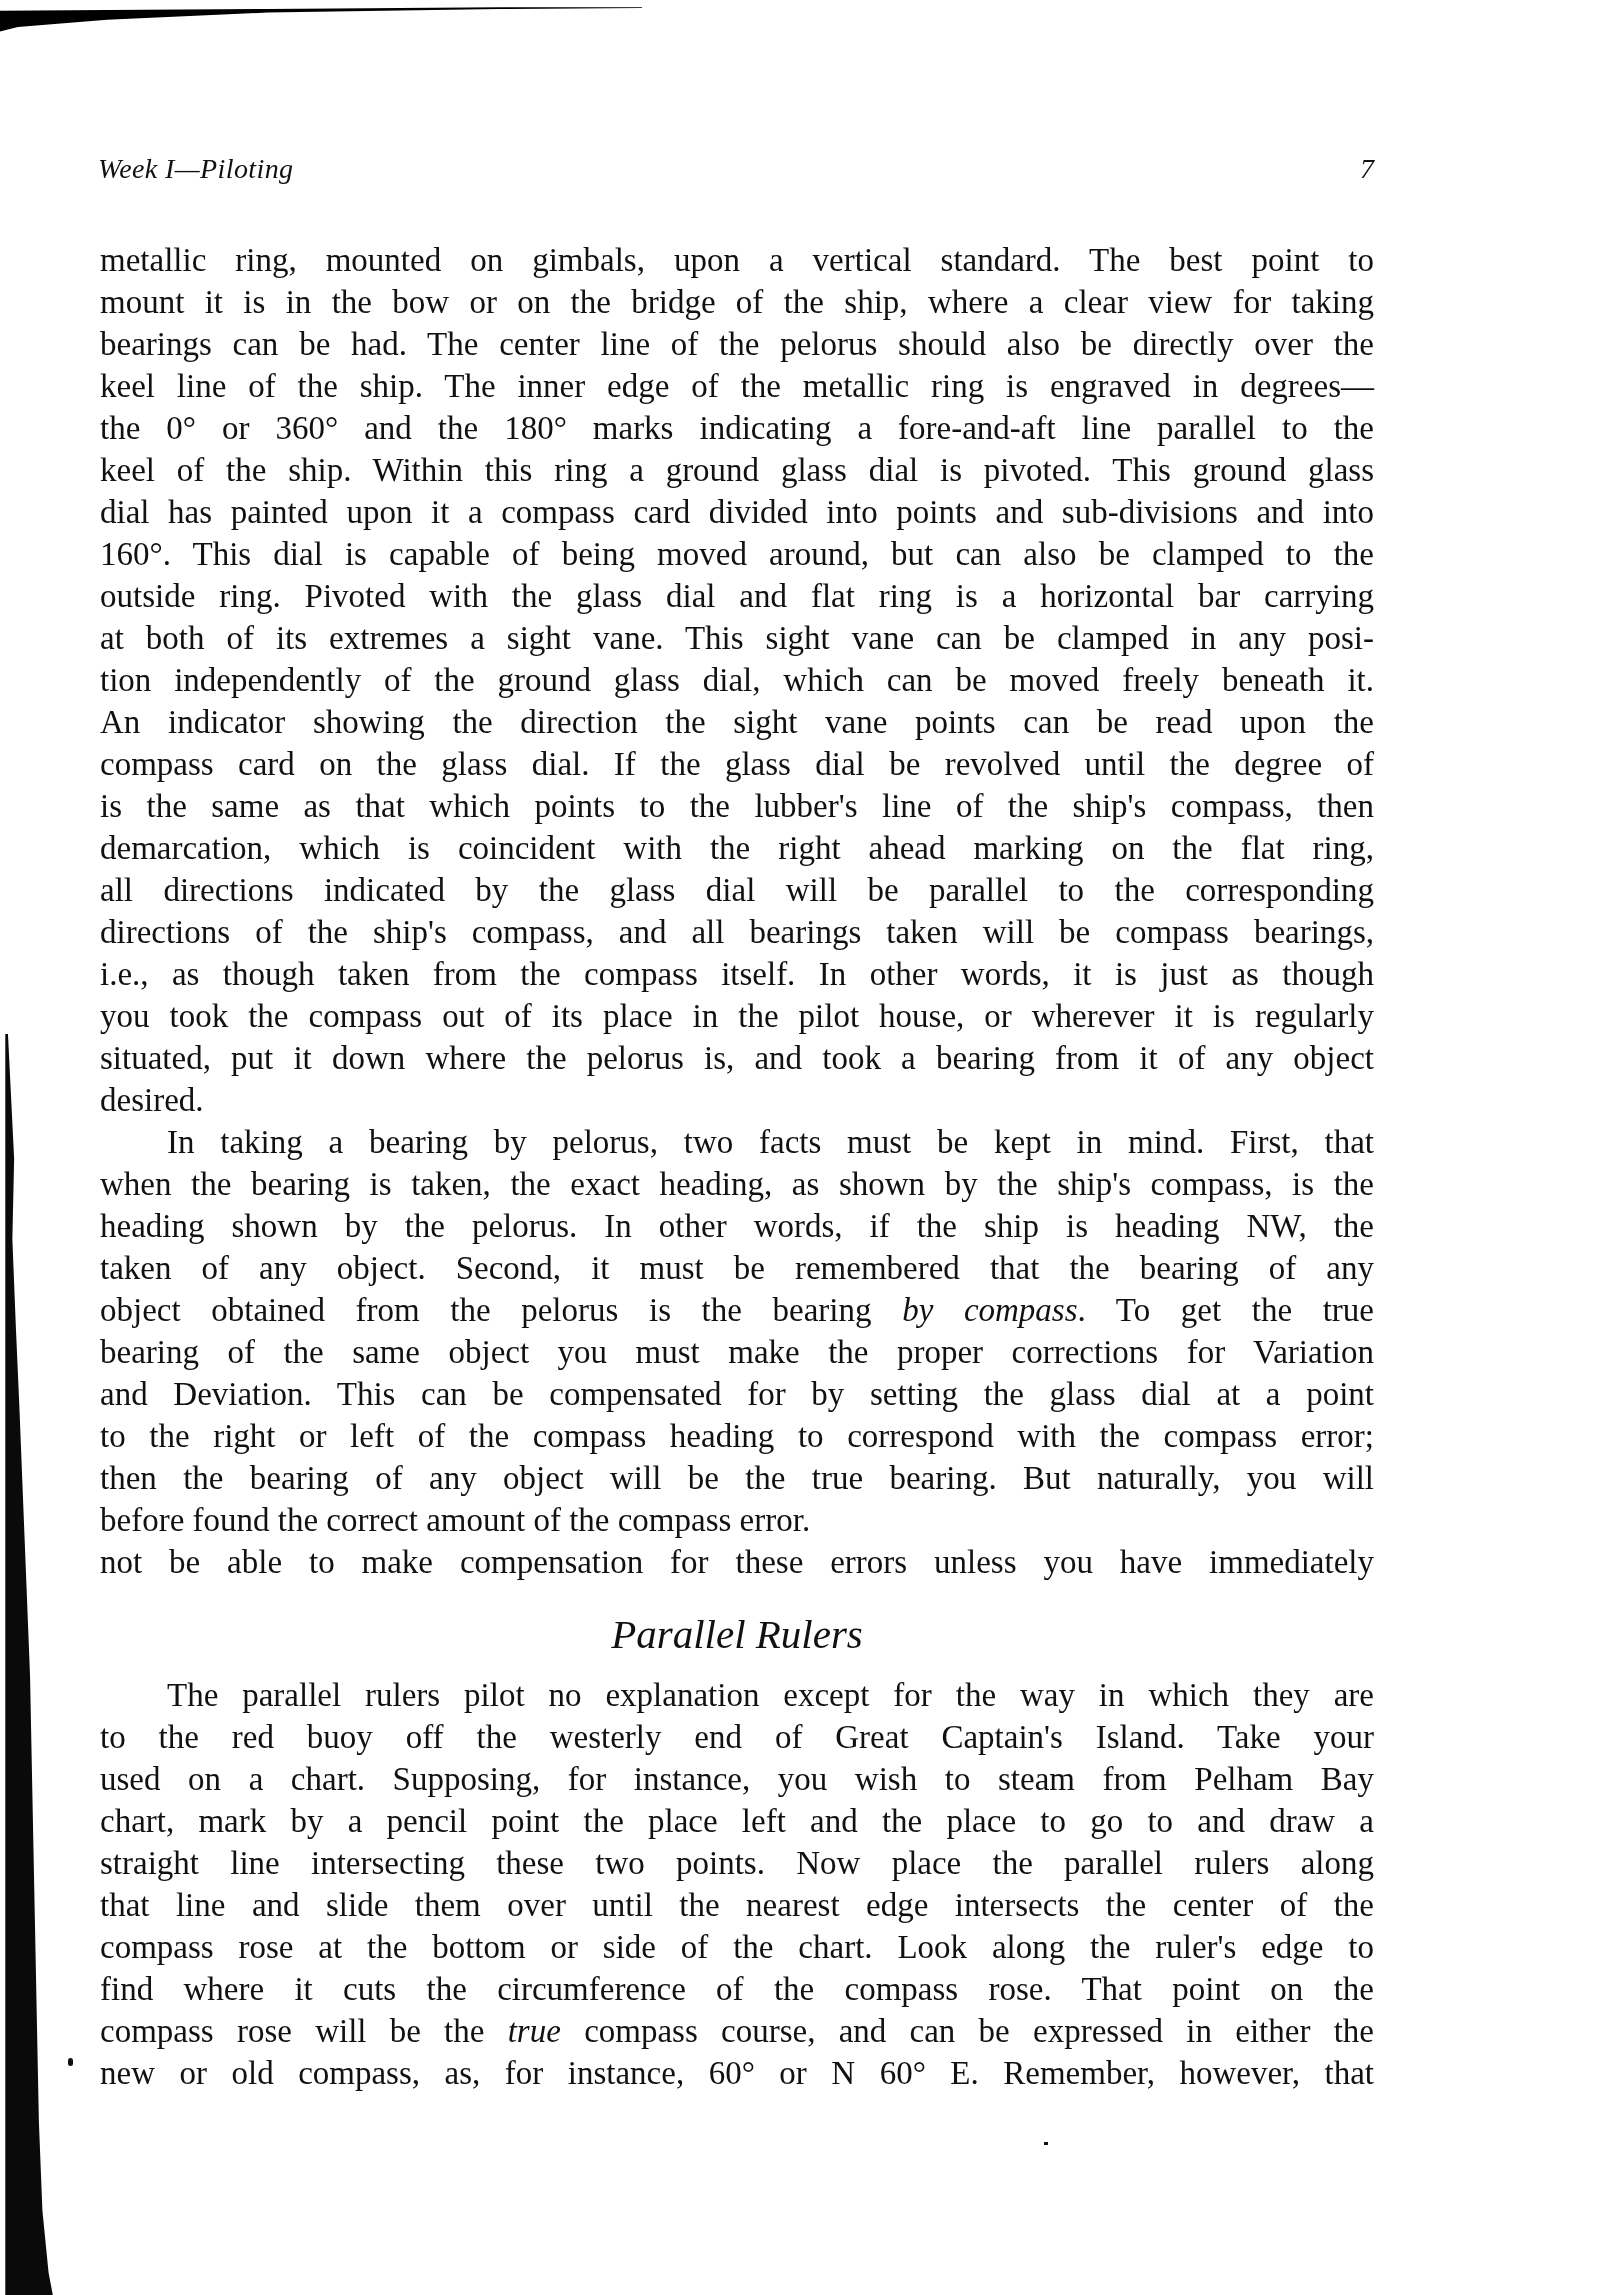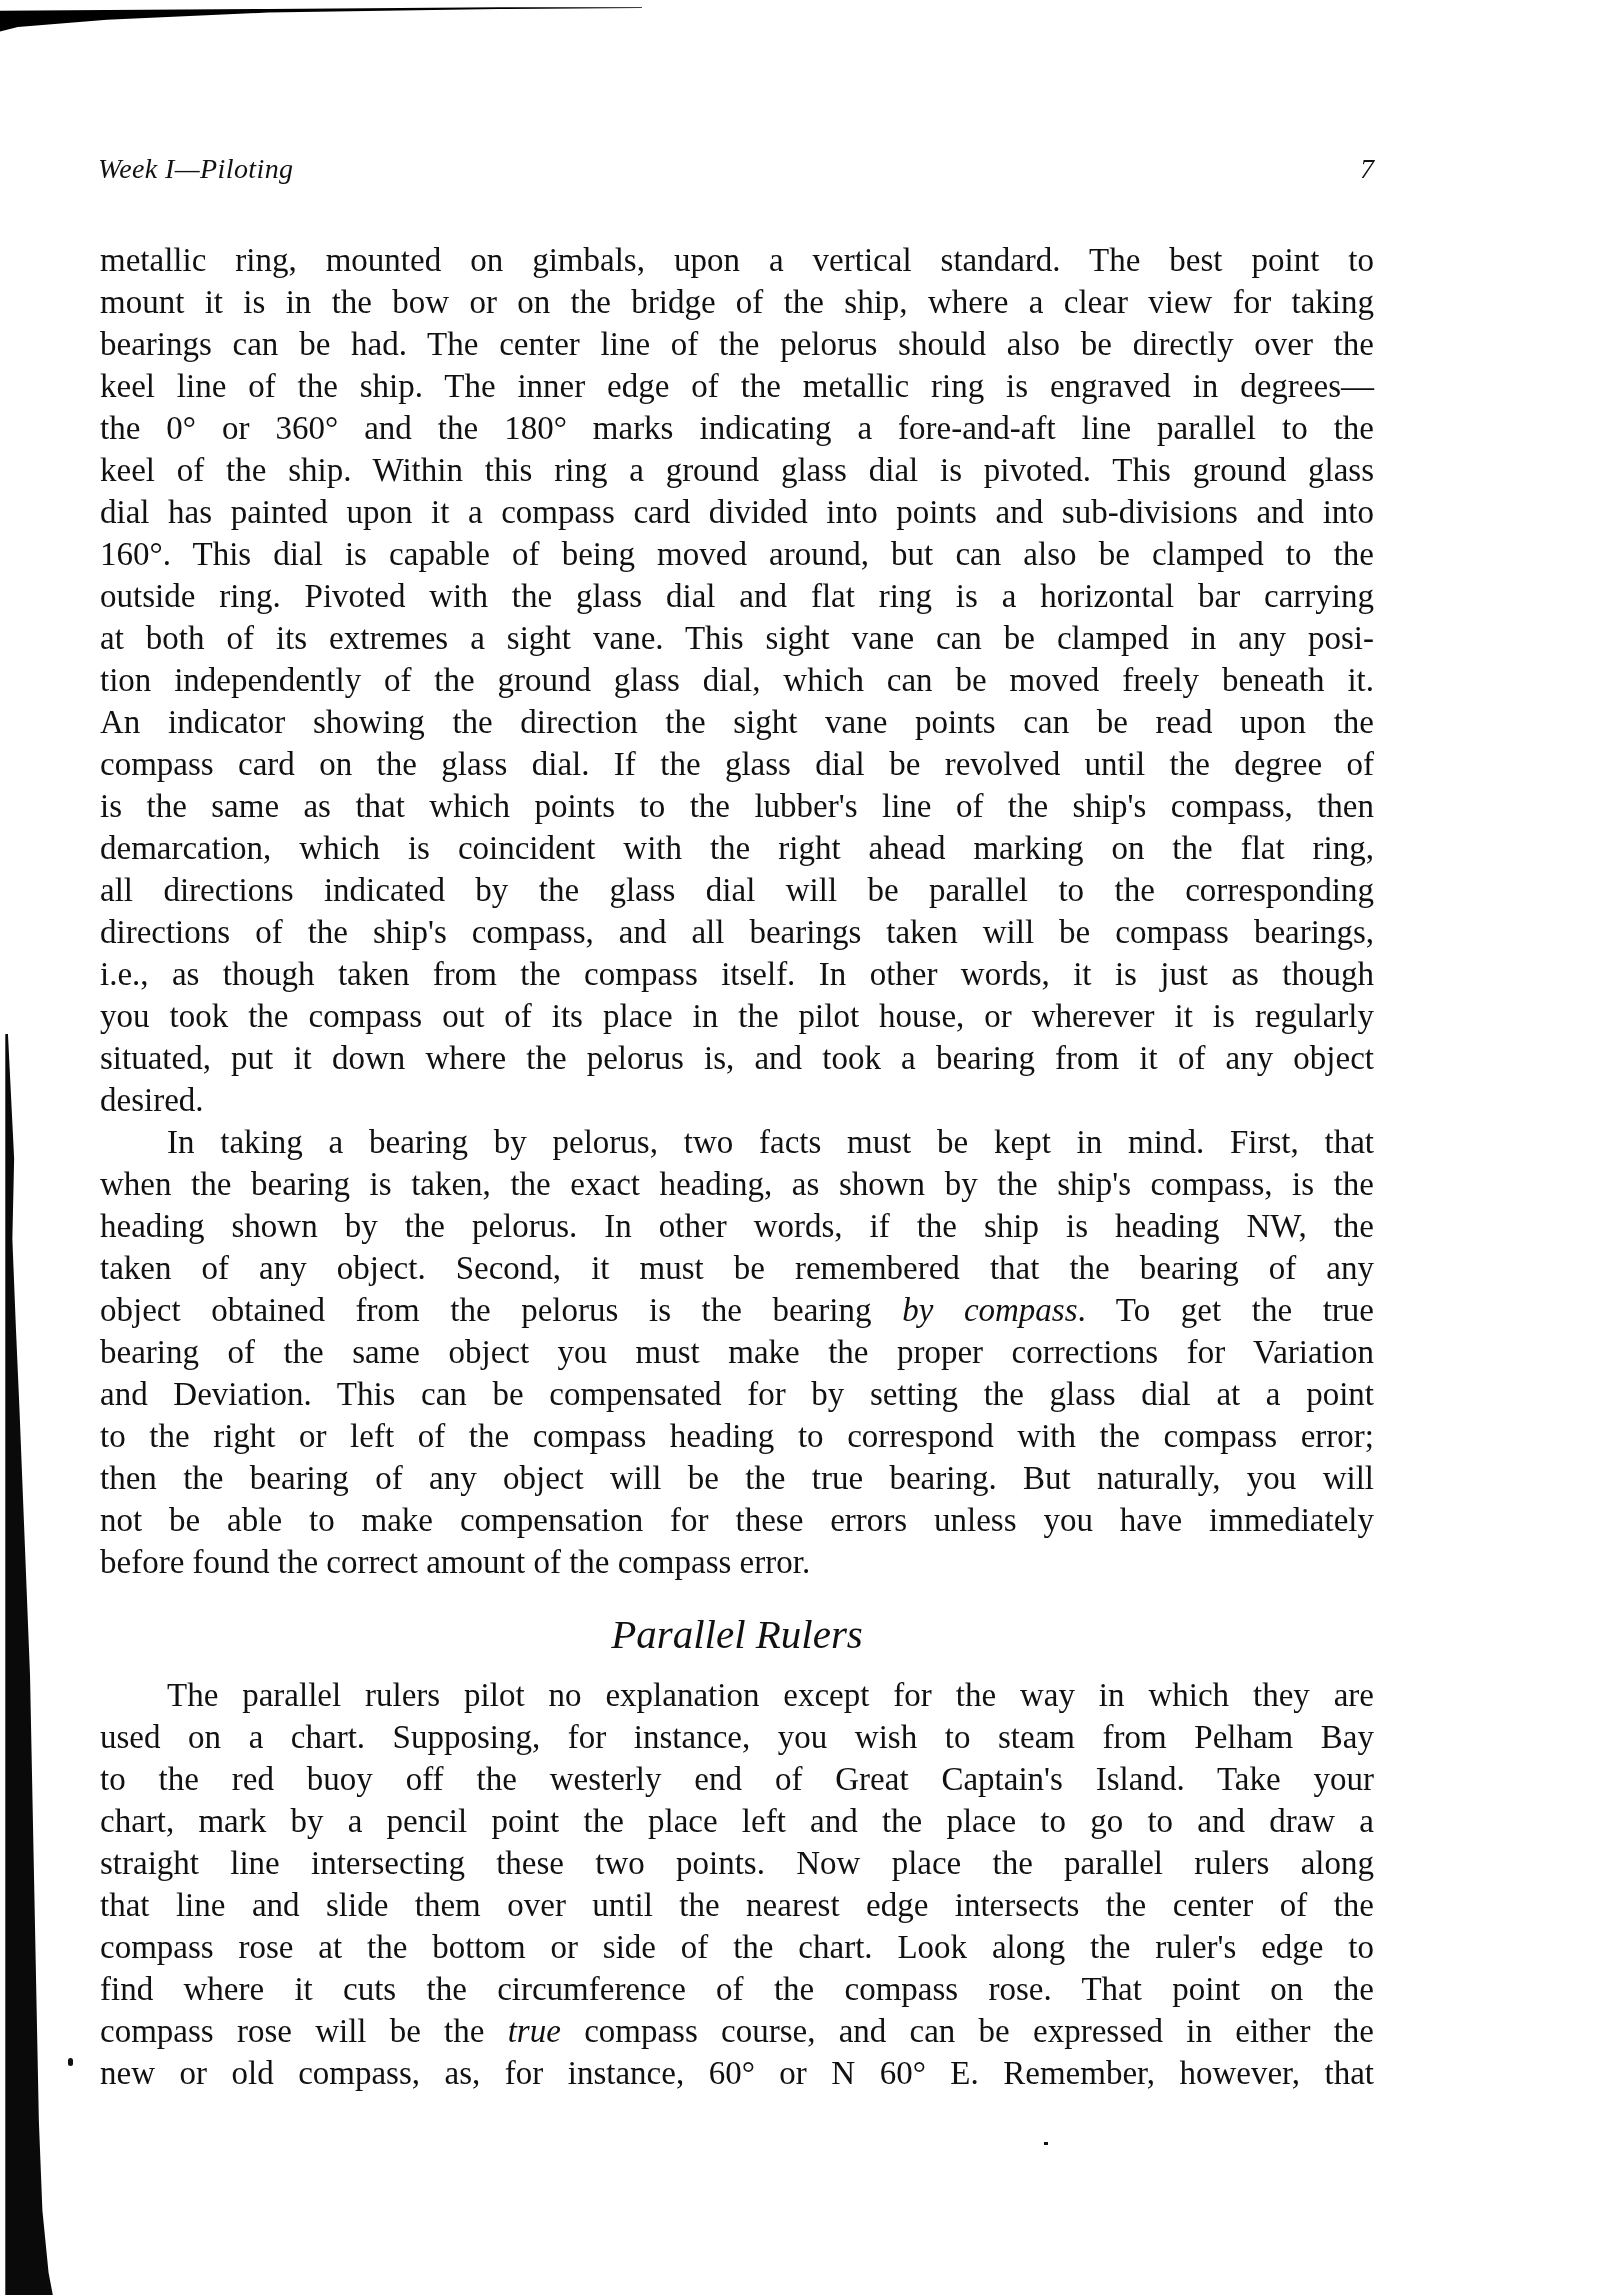--- a/index.html
+++ b/index.html
@@ -107,30 +107,30 @@
   <div>
     <span class="line indent">In taking a bearing by pelorus, two facts must be kept in mind.  First, that</span>
     <span class="line">when the bearing is taken, the exact heading, as shown by the ship's compass, is the</span>
     <span class="line">heading shown by the pelorus.  In other words, if the ship is heading NW, the</span>
     <span class="line">taken of any object.  Second, it must be remembered that the bearing of any</span>
     <span class="line"><span>object obtained from the pelorus is the bearing </span><em>by compass</em><span>.  To get the true</span></span>
     <span class="line">bearing of the same object you must make the proper corrections for Variation</span>
     <span class="line">and Deviation.  This can be compensated for by setting the glass dial at a point</span>
     <span class="line">to the right or left of the compass heading to correspond with the compass error;</span>
     <span class="line">then the bearing of any object will be the true bearing.  But naturally, you will</span>
+    <span class="line last">before found the correct amount of the compass error.</span>
     <span class="line">not be able to make compensation for these errors unless you have immediately</span>
-    <span class="line last">before found the correct amount of the compass error.</span>
   </div>
 
   <span class="section-title">Parallel Rulers</span>
 
   <div>
     <span class="line indent">The parallel rulers pilot no explanation except for the way in which they are</span>
+    <span class="line">to the red buoy off the westerly end of Great Captain's Island.  Take your</span>
     <span class="line">used on a chart.  Supposing, for instance, you wish to steam from Pelham Bay</span>
-    <span class="line">to the red buoy off the westerly end of Great Captain's Island.  Take your</span>
     <span class="line">chart, mark by a pencil point the place left and the place to go to and draw a</span>
     <span class="line">straight line intersecting these two points.  Now place the parallel rulers along</span>
     <span class="line">that line and slide them over until the nearest edge intersects the center of the</span>
     <span class="line">compass rose at the bottom or side of the chart.  Look along the ruler's edge to</span>
     <span class="line">find where it cuts the circumference of the compass rose.  That point on the</span>
     <span class="line"><span>compass rose will be the </span><em>true</em><span> compass course, and can be expressed in either the</span></span>
     <span class="line">new or old compass, as, for instance, 60° or N 60° E.  Remember, however, that</span>
   </div>
 </div>
 

